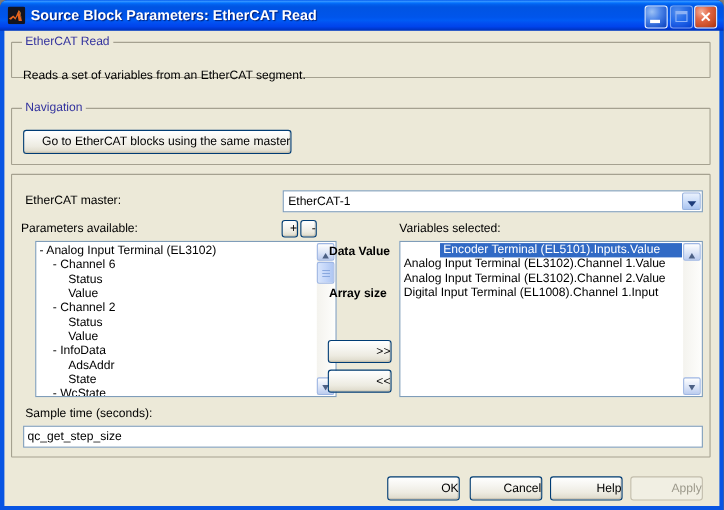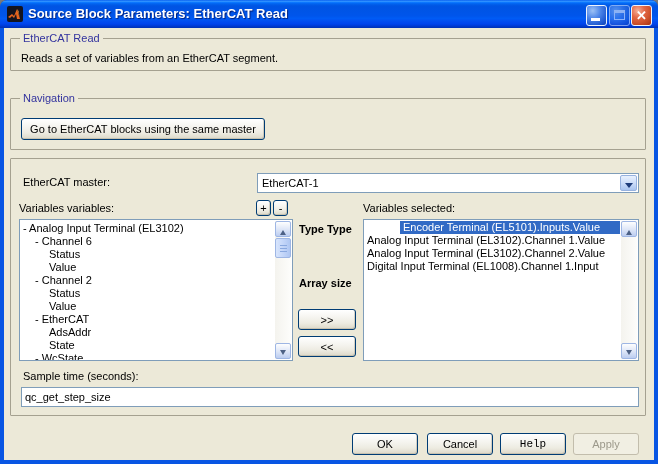--- a/index.html
+++ b/index.html
@@ -57,21 +57,21 @@
     background:#ECE9D8; color:#33339E; font-size:11px; white-space:nowrap;
   }
   .label { position:absolute; white-space:nowrap; font-size:11px; color:#000; }
   .boldlabel { font-weight:bold; }
 
   .xpbtn {
     position:absolute;
     border:1px solid #003C74; border-radius:3px;
     background:linear-gradient(180deg,#FFFFFF 0%,#F5F4EF 40%,#EDEBE1 70%,#DCD8C8 100%);
     font-family:"Liberation Sans", sans-serif; font-size:11px; color:#000;
-    text-align:center; cursor:pointer;
+    text-align:right; cursor:pointer;
     box-shadow:inset -1px -1px 0 rgba(170,165,145,.45);
   }
   .xpbtn.disabled {
     border-color:#C2BDAC; color:#9C998B;
     background:#F1EFE3; box-shadow:none; cursor:default;
   }
 
   
   .combo {
     position:absolute; background:#fff; border:1px solid #7F9DB9;
@@ -154,70 +154,70 @@
       </div>
     <div class="cap-btn cap-close">
         <span class="glyph-close">✕</span>
       </div>
   </div>
 
   <div class="body">
 
     <div class="groupbox" style="left:6px; top:10px; width:636px; height:33px;">
       <span class="legend">EtherCAT Read</span>
-      <span class="label" style="left:10px; top:13px;">Reads a set of variables from an EtherCAT segment.</span>
+      <span class="label" style="left:10px; top:24px;">Reads a set of variables from an EtherCAT segment.</span>
     </div>
 
     <div class="groupbox" style="left:6px; top:70px; width:636px; height:52px;">
       <span class="legend">Navigation</span>
       <button class="xpbtn" style="left:10px; top:19px; width:244px; height:22px;">Go to EtherCAT blocks using the same master</button>
     </div>
 
     <div class="groupbox" style="left:6px; top:130px; width:636px; height:258px;">
 
       <span class="label" style="left:12px; top:17px;">EtherCAT master:</span>
       <div class="combo" style="left:246px; top:14px; width:382px; height:20px;">
         <span>EtherCAT-1</span>
         <span class="combo-arrow">
             <span class="tri"></span>
           </span>
       </div>
 
-      <span class="label" style="left:8px; top:43px;">Variables variables:</span>
+      <span class="label" style="left:8px; top:43px;">Parameters available:</span>
       <button class="xpbtn" style="left:245px; top:41px; width:15px; height:16px; line-height:12px;">+</button>
       <button class="xpbtn" style="left:262px; top:41px; width:15px; height:16px; line-height:12px;">-</button>
       <span class="label" style="left:352px; top:43px;">Variables selected:</span>
 
-      <div class="listbox" style="left:8px; top:60px; width:274px; height:142px;">
+      <div class="listbox" style="left:21px; top:60px; width:274px; height:142px;">
         <div class="sb">
           <div class="sb-btn sb-up">
               <span class="tri-up"></span>
             </div>
           <div class="sb-thumb">
               <span class="grip"></span>
             </div>
           <div class="sb-btn sb-down">
               <span class="tri-down"></span>
             </div>
         </div>
       <div class="row ind0">- Analog Input Terminal (EL3102)</div>
           <div class="row ind1">- Channel 6</div>
           <div class="row ind2">Status</div>
           <div class="row ind2">Value</div>
           <div class="row ind1">- Channel 2</div>
           <div class="row ind2">Status</div>
           <div class="row ind2">Value</div>
-          <div class="row ind1">- EtherCAT</div>
+          <div class="row ind1">- InfoData</div>
           <div class="row ind2">AdsAddr</div>
           <div class="row ind2">State</div>
           <div class="row ind1">- WcState</div>
         </div>
 
-      <span class="label boldlabel" style="left:288px; top:64px;">Type Type</span>
-      <span class="label boldlabel" style="left:288px; top:102px;margin-top:16px;">Array size</span>
+      <span class="label boldlabel" style="left:288px; top:64px;">Data Value</span>
+      <span class="label boldlabel" style="left:288px; top:102px;">Array size</span>
       <button class="xpbtn" style="left:287px; top:150px; width:58px; height:21px;">&gt;&gt;</button>
       <button class="xpbtn" style="left:287px; top:177px; width:58px; height:21px;">&lt;&lt;</button>
 
       <div class="listbox" style="left:352px; top:60px; width:276px; height:142px; padding-top:1px;">
         <div class="sb">
           <div class="sb-btn sb-up">
               <span class="tri-up"></span>
             </div>
           <div class="sb-btn sb-down">
               <span class="tri-down"></span>
@@ -228,16 +228,16 @@
           <div class="row">Analog Input Terminal (EL3102).Channel 2.Value</div>
           <div class="row">Digital Input Terminal (EL1008).Channel 1.Input</div>
         </div>
 
       <span class="label" style="left:12px; top:211px;">Sample time (seconds):</span>
       <input class="textfield" style="left: 10px; top: 228px; width: 618px; height: 20px;" type="text" value="qc_get_step_size">
     </div>
 
     <button class="xpbtn" style="left:348px; top:405px; width:66px; height:22px;">OK</button>
     <button class="xpbtn" style="left:423px; top:405px; width:66px; height:22px;">Cancel</button>
-    <button class="xpbtn" style="left:496px; top:405px; width:66px; height:22px;font-family:Liberation Mono, monospace;">Help</button>
+    <button class="xpbtn" style="left:496px; top:405px; width:66px; height:22px;">Help</button>
     <button class="xpbtn disabled" style="left:569px; top:405px; width:66px; height:22px;">Apply</button>
   </div>
 </div>
 
 </body></html>

